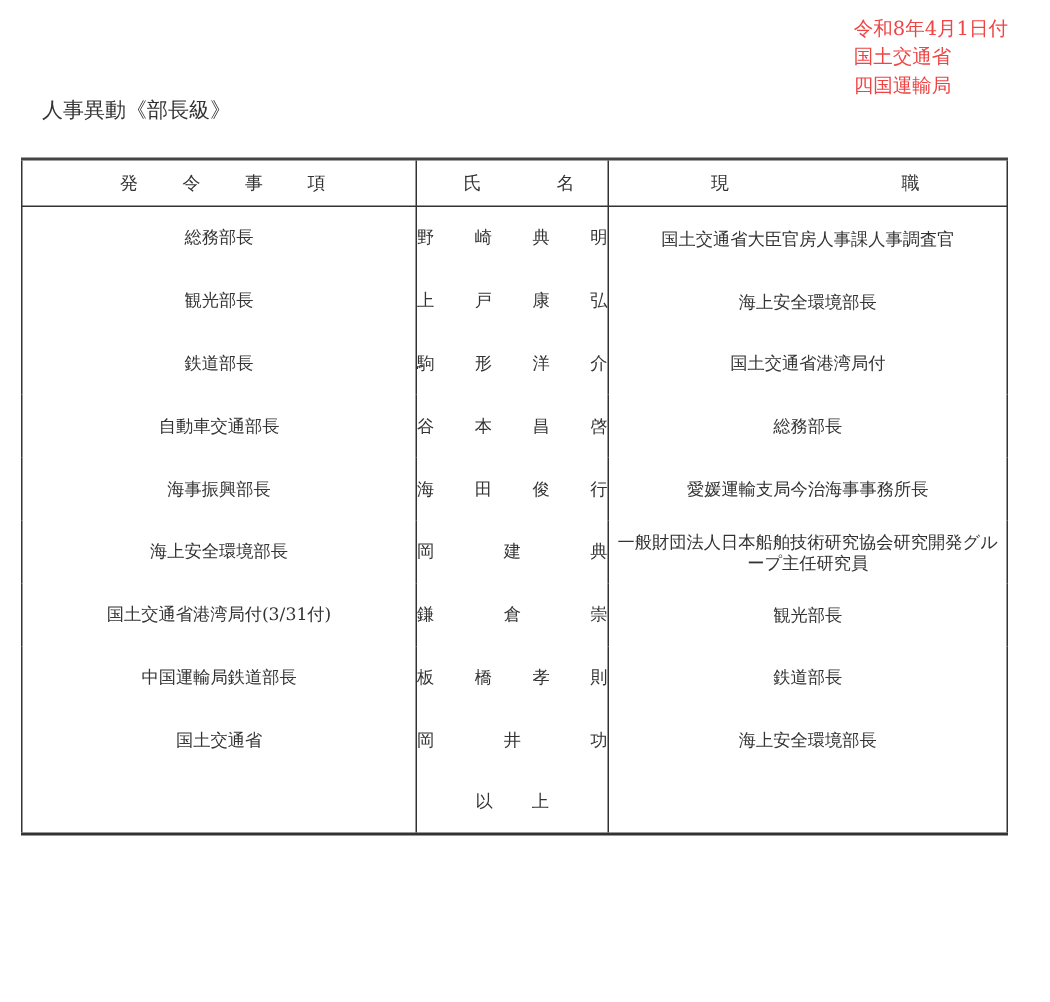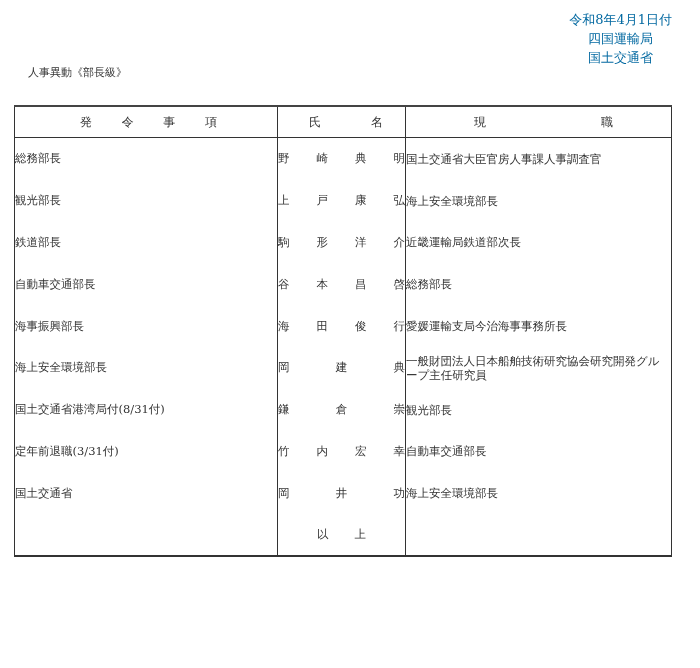--- a/index.html
+++ b/index.html
@@ -2,63 +2,63 @@
 <html><head>
 <meta charset="utf-8">
 <style>
   html, body { margin:0; padding:0; background:#ffffff; }
   body {
     width:700px; height:668px; position:relative; overflow:hidden;
     font-family: "DejaVu Serif", "Liberation Serif", serif;
     color:#333333;
   }
   .issuer {
-    position:absolute; right:28px; top:10px; text-align:center;
-    font-size:13px; line-height:19px; color:#0369a1;
+    position:absolute; right:28px; top:10px; text-align:left;
+    font-size:13px; line-height:19px; color:#ef4444;
   }
   .issuer div { white-space:nowrap; }
   .doc-title {
-    position:absolute; left:28px; top:65px; font-size:11px; color:#333;
+    position:absolute; left:28px; top:65px; font-size:14px; color:#333;
   }
   table.roster {
     position:absolute; left:14px; top:105px; width:657px;
     border-collapse:collapse; table-layout:fixed;
     font-size:11.5px; color:#333;
   }
   table.roster th, table.roster td {
     border-left:1.5px solid #333; border-right:1.5px solid #333;
     padding:0; vertical-align:middle;
   }
   table.roster thead th {
     height:30px; font-weight:normal; border-top:2px solid #444; border-bottom:1.5px solid #333;
     font-size:12px;
   }
-  table.roster tbody td { height:41.8px; }
+  table.roster tbody td { height:41.8px;text-align:center; }
   table.roster tbody tr.last td { height:41px; border-bottom:2px solid #333; }
   col.c1 { width:263px; }
   col.c2 { width:128px; }
   col.c3 { width:266px; }
   .spread { display:flex; justify-content:space-between; }
   .h1 { padding:0 60px 0 65px; }
   .h2 { padding:0 22px 0 31px; }
   .h3 { padding:0 58px 0 68px; }
   td.order { padding-left:15px; }
   td.name { padding:0 12px 0 15px; }
   td.name .spread span { display:inline-block; }
   td.post { padding-left:14px; line-height:14px; }
   td.closing { text-align:center; }
   .closing-inner { display:inline-flex; gap:26px; padding-left:0px; }
 </style>
 </head>
 <body>
 
 <div class="issuer">
   <div>令和8年4月1日付</div>
+  <div>国土交通省</div>
   <div>四国運輸局</div>
-  <div>国土交通省</div>
 </div>
 
 <div class="doc-title">人事異動《部長級》</div>
 
 <table class="roster">
   <colgroup>
       <col class="c1">
       <col class="c2">
       <col class="c3">
     </colgroup>
@@ -114,21 +114,21 @@
       <tr>
     <td class="order">鉄道部長</td>
     <td class="name">
           <div class="spread">
             <span>駒</span>
             <span>形</span>
             <span>洋</span>
             <span>介</span>
           </div>
         </td>
-    <td class="post">近畿運輸局鉄道部次長</td>
+    <td class="post">国土交通省港湾局付</td>
   </tr>
       <tr>
     <td class="order">自動車交通部長</td>
     <td class="name">
           <div class="spread">
             <span>谷</span>
             <span>本</span>
             <span>昌</span>
             <span>啓</span>
           </div>
@@ -152,41 +152,41 @@
     <td class="name">
           <div class="spread">
             <span>岡</span>
             <span>建</span>
             <span>典</span>
           </div>
         </td>
     <td class="post">一般財団法人日本船舶技術研究協会研究開発グループ主任研究員</td>
   </tr>
       <tr>
-    <td class="order">国土交通省港湾局付(8/31付)</td>
+    <td class="order">国土交通省港湾局付(3/31付)</td>
     <td class="name">
           <div class="spread">
             <span>鎌</span>
             <span>倉</span>
             <span>崇</span>
           </div>
         </td>
     <td class="post">観光部長</td>
   </tr>
       <tr>
-    <td class="order">定年前退職(3/31付)</td>
-    <td class="name">
-          <div class="spread">
-            <span>竹</span>
-            <span>内</span>
-            <span>宏</span>
-            <span>幸</span>
-          </div>
-        </td>
-    <td class="post">自動車交通部長</td>
+    <td class="order">中国運輸局鉄道部長</td>
+    <td class="name">
+          <div class="spread">
+            <span>板</span>
+            <span>橋</span>
+            <span>孝</span>
+            <span>則</span>
+          </div>
+        </td>
+    <td class="post">鉄道部長</td>
   </tr>
       <tr>
     <td class="order">国土交通省</td>
     <td class="name">
           <div class="spread">
             <span>岡</span>
             <span>井</span>
             <span>功</span>
           </div>
         </td>

